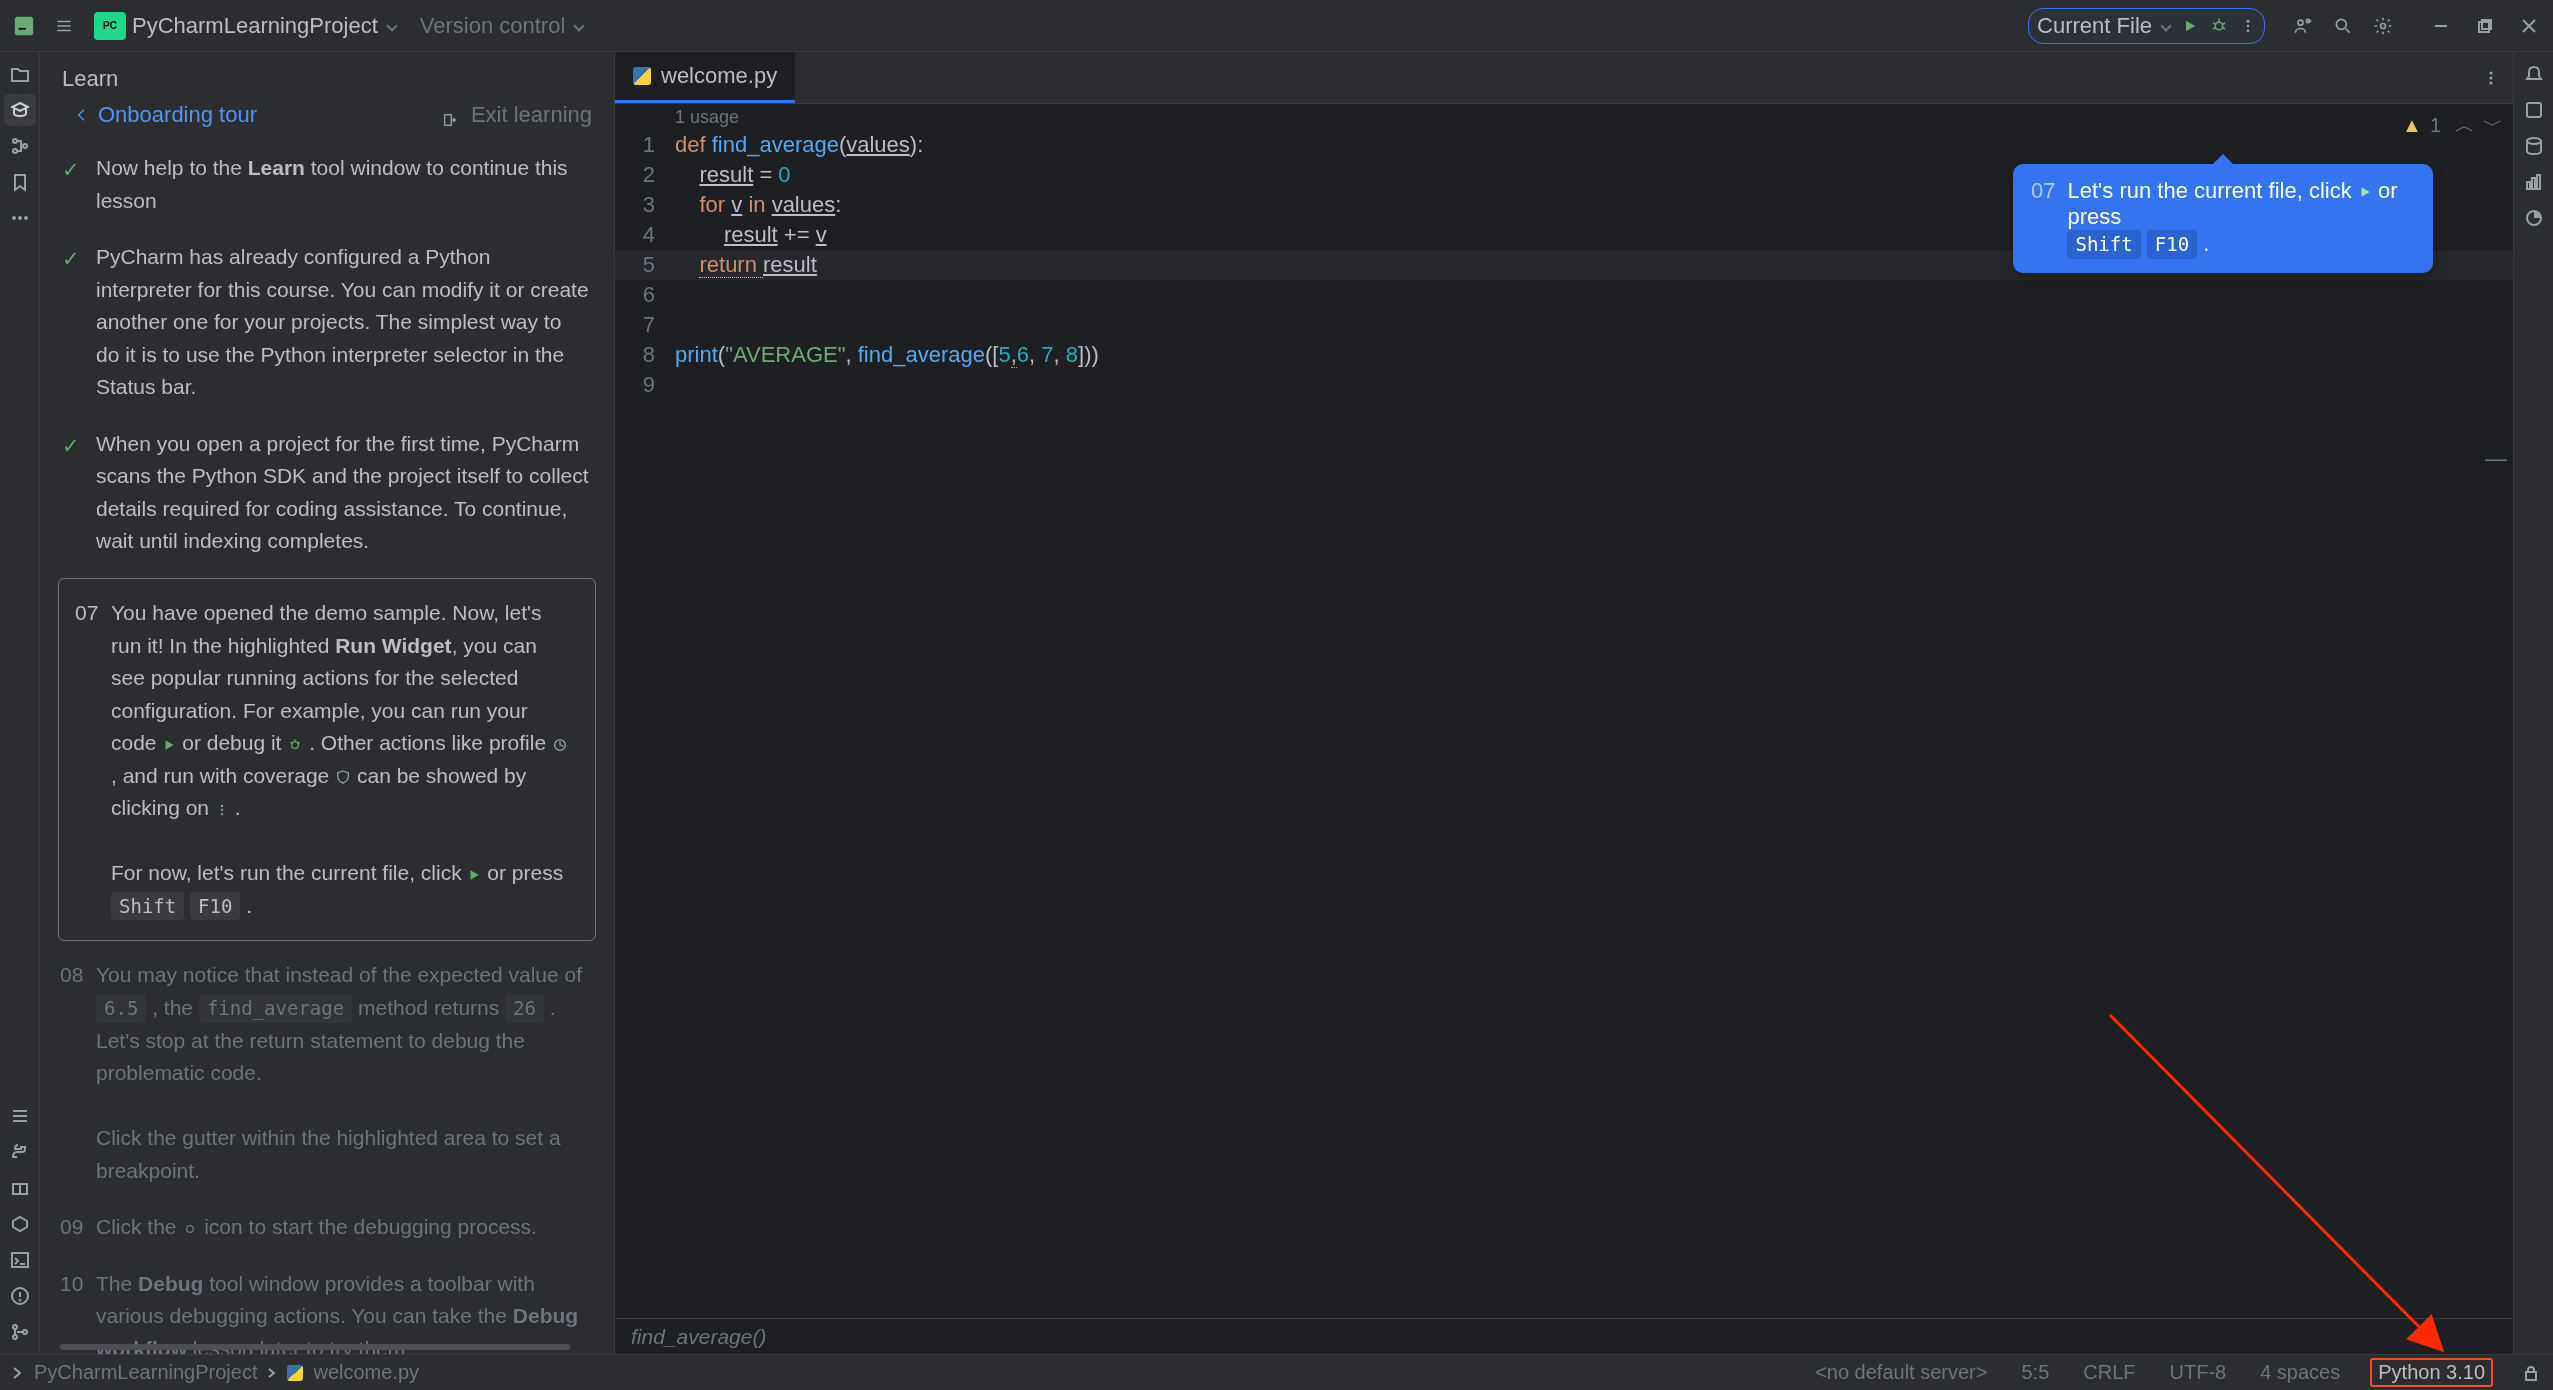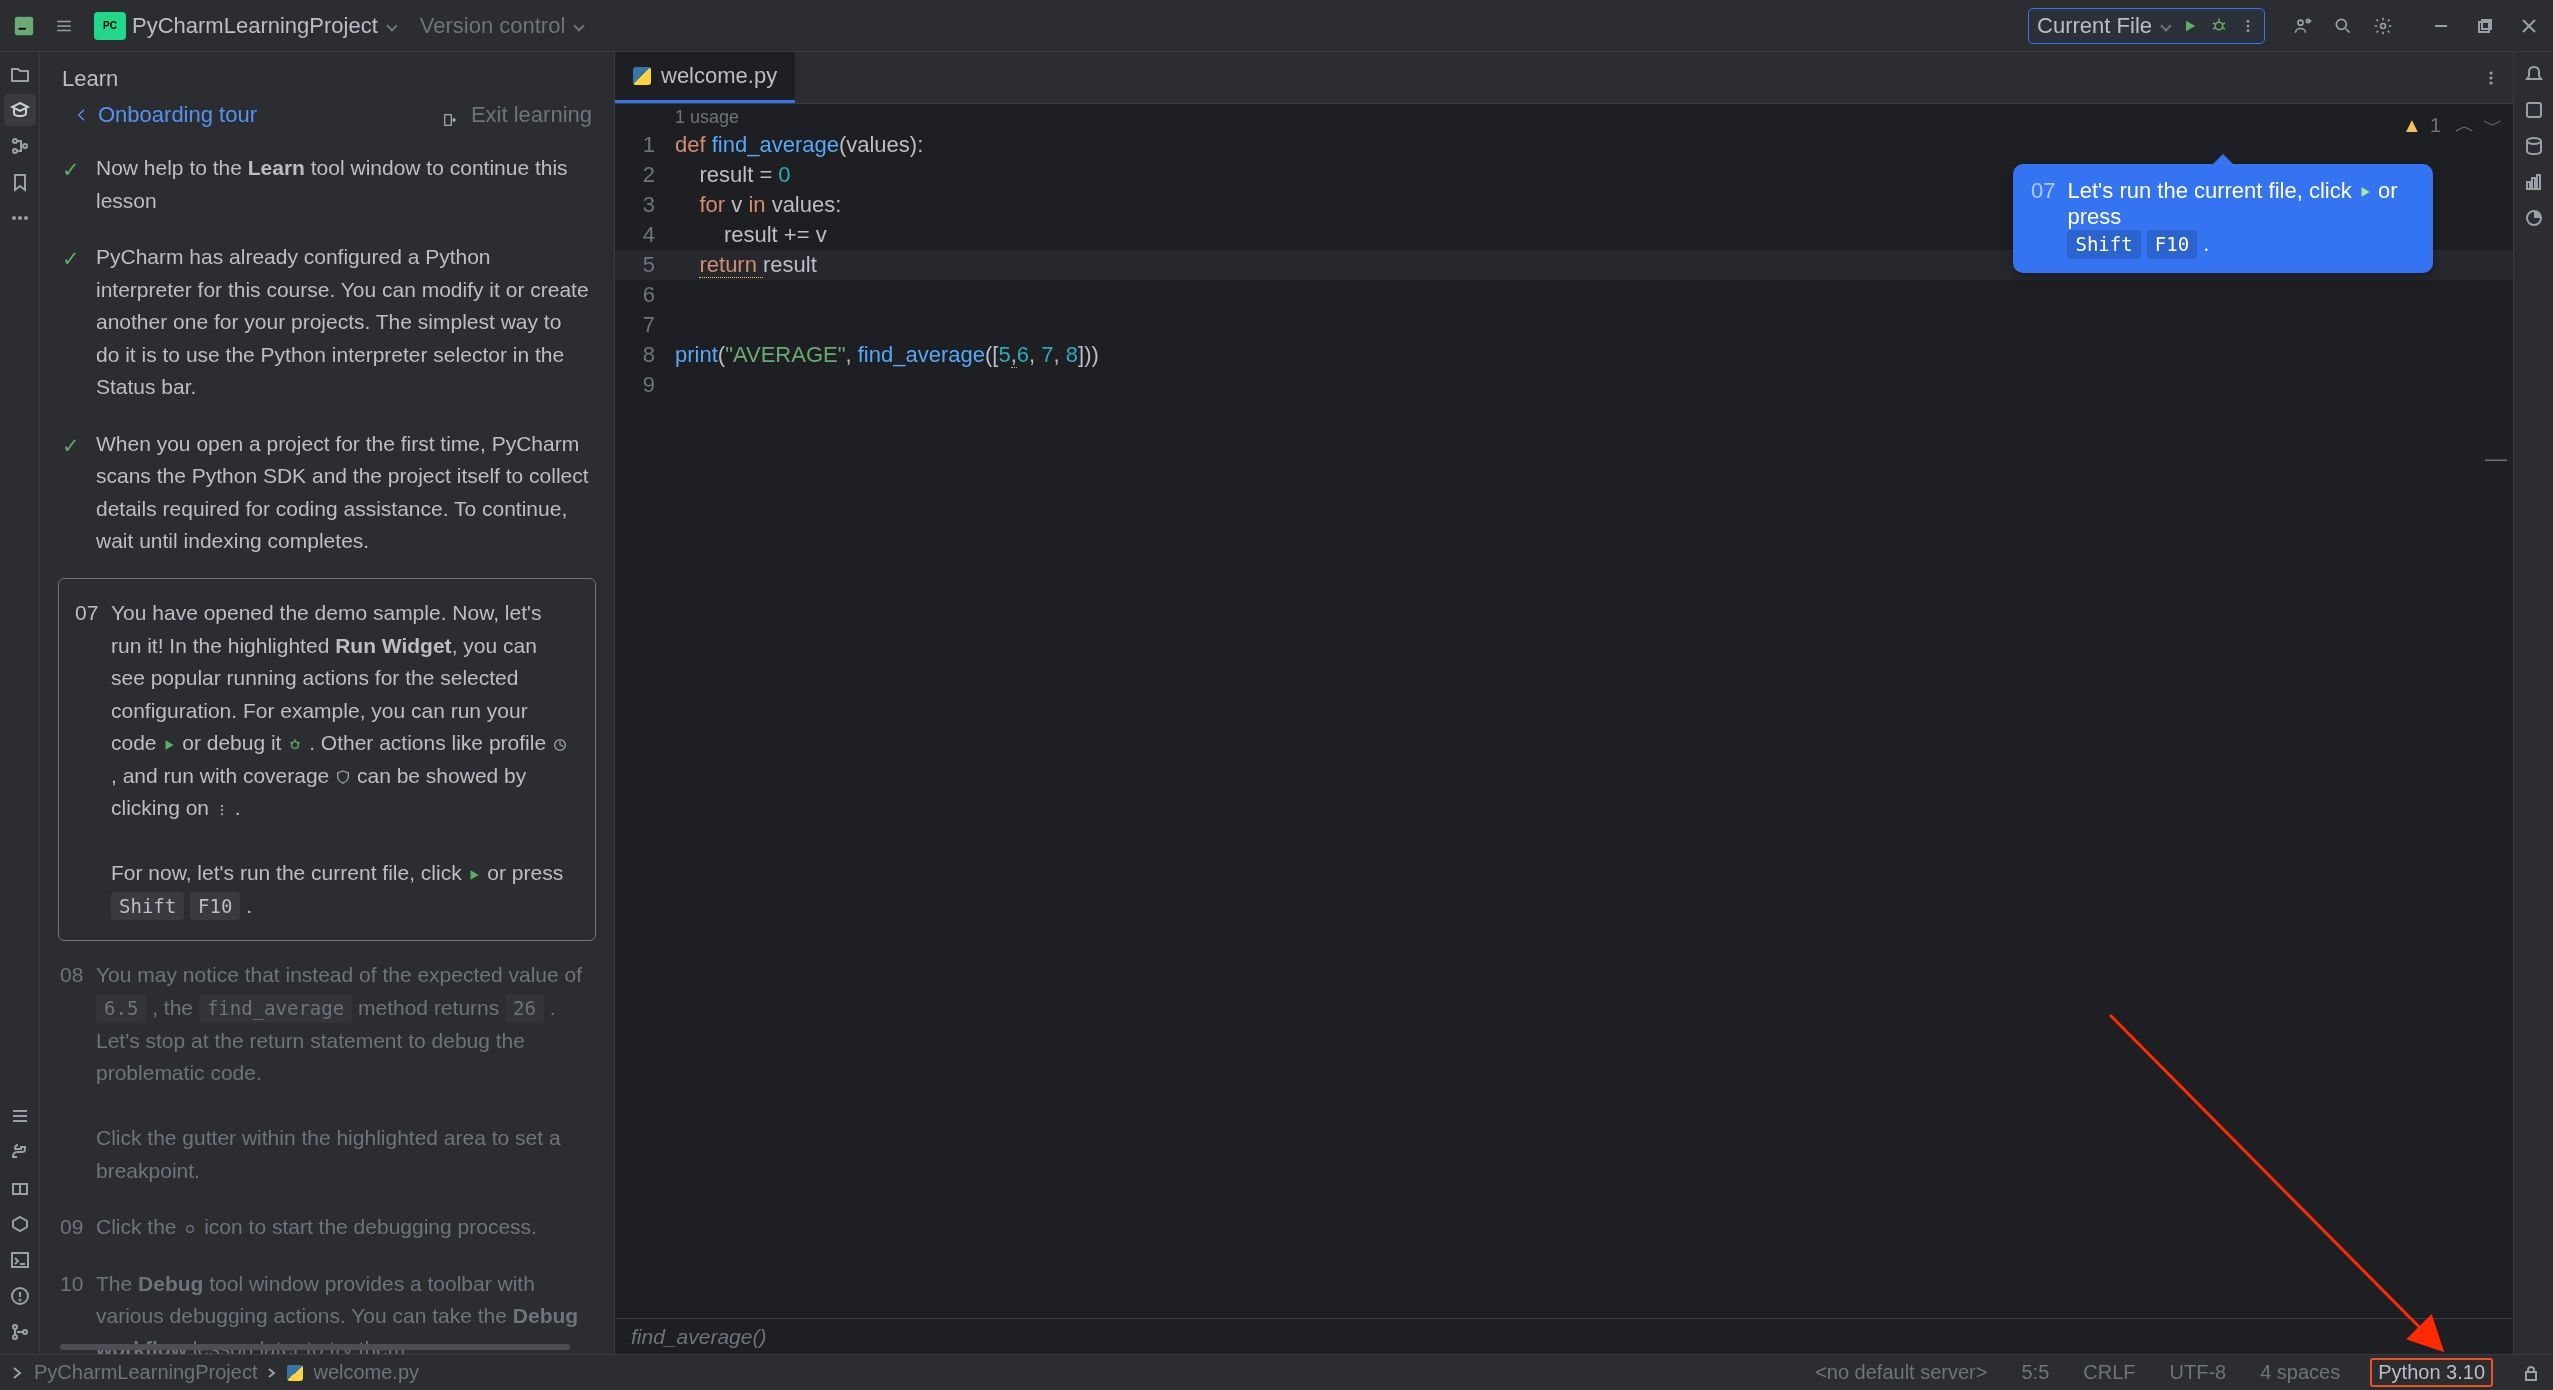--- a/index.html
+++ b/index.html
@@ -44,21 +44,21 @@
     gap:8px;
     border-bottom:1px solid var(--border);
   }
   .tb-icon { width:32px; height:32px; display:flex; align-items:center; justify-content:center; color:var(--text-dim); border-radius:4px;}
   .tb-icon.logo { color:#98c379;}
   .pc-badge { width:32px;height:28px;background:#21d789;color:#000;font-weight:bold;font-size:10px;border-radius:4px;display:flex;align-items:center;justify-content:center;}
   #tb-project { display:flex;align-items:center; gap:6px; padding:0 6px;}
   #tb-project span{ color:var(--text);}
   .chev{display:inline-block;border:solid var(--text-dim);border-width:0 2px 2px 0;padding:3px;transform:rotate(45deg);margin-left:4px;}
   #tb-spacer{flex:1;}
-  .run-outline{border:1px solid var(--accent-blue); border-radius:5px; display:flex;align-items:center; padding:4px 8px; gap:12px;background:rgba(53,116,240,0.05);}
+  .run-outline{border:1px solid var(--accent-blue); border-radius:15px; display:flex;align-items:center; padding:4px 8px; gap:12px;background:rgba(53,116,240,0.05);}
   .run-outline .sel{display:flex;align-items:center;gap:6px;}
   .play{color:#5fad65;}
   .bug{color:#5fad65;}
   .vdots{color:var(--text-dim);}
   .win-ctrls{display:flex; gap:12px; margin-left:18px;}
   
   #layout{display:flex;height:calc(100% - 52px - 36px);}
   #left-rail{width:40px;background:var(--bg-dark);border-right:1px solid var(--border);display:flex;flex-direction:column;align-items:center;padding-top:6px;gap:4px;}
   #left-rail-bottom{margin-top:auto;display:flex;flex-direction:column;align-items:center;gap:4px;padding-bottom:6px;}
   .rail-btn{width:32px;height:32px;display:flex;align-items:center;justify-content:center;border-radius:5px;color:var(--text-dim);}
@@ -98,21 +98,21 @@
   .code{white-space:pre;}
   .usage{color:var(--text-dim);font-size:18px;padding-left:60px;height:26px;line-height:26px;}
   .code-row.hl{background:var(--line-hl);}
   
   .kw{color:var(--orange);}
   .fn{color:#56a8f5;}
   .str{color:var(--green);}
   .num{color:var(--cyan);}
   .op{color:var(--text);}
   .par{color:var(--text);}
-  .id{color:var(--text);}
+  .id{color:var(--text);text-decoration:underline;}
   .warn-underline{border-bottom:1px dotted #b3ae60;}
   .err-underline{border-bottom:1px dotted #f2c55c;}
   
   #floating-tip{
     position:absolute; top:60px; right:80px;
     background:var(--accent-blue); color:#fff;
     border-radius:10px; padding:14px 22px 14px 18px;
     font-size:22px; max-width:420px;
     display:flex; align-items:flex-start; gap:12px;
     box-shadow:0 4px 12px rgba(0,0,0,0.3);

